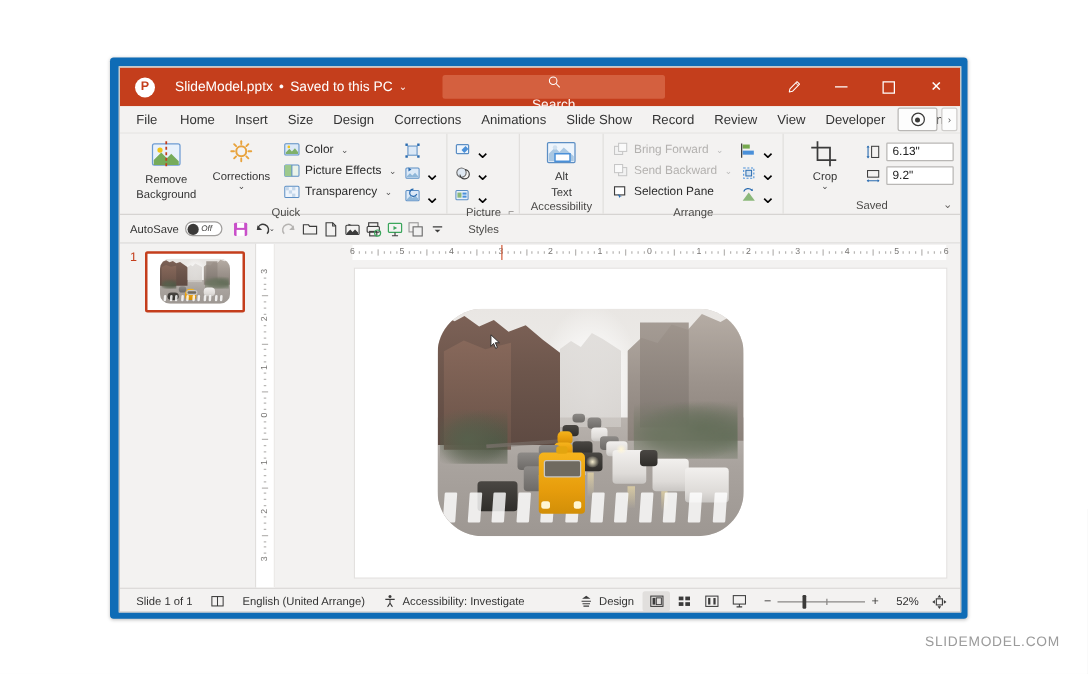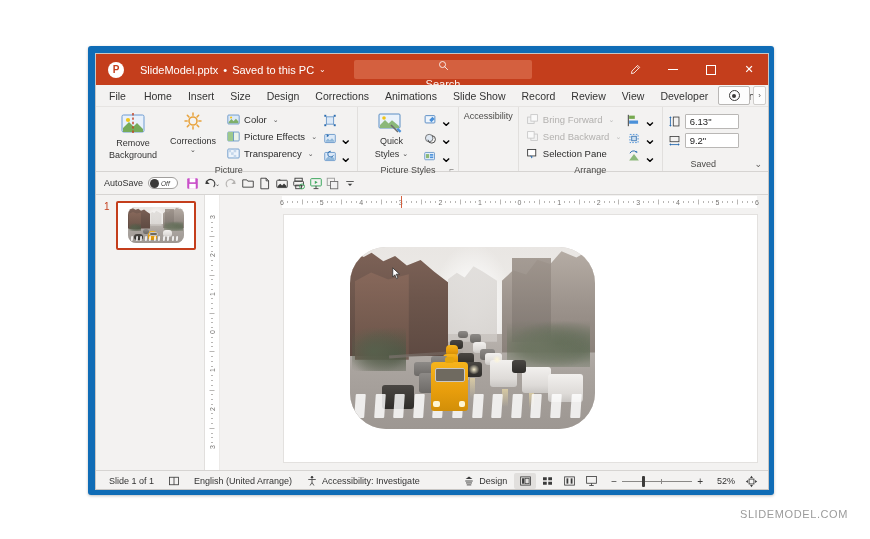--- a/index.html
+++ b/index.html
@@ -415,39 +415,25 @@
             <div class="iconrow">
               <svg width="14" height="13" viewBox="0 0 16 16">
                 <rect x="1.5" y="3" width="13" height="10" rx="1" fill="#dce9f7" stroke="#5b8ec4" stroke-width="1"></rect>
                 <path d="M2.5 11.5l3.4-3.4 2.3 2.3 2.6-2.6 2.7 3v1.7H2.5z" fill="#8fb7d9"></path>
                 <path d="M9 1.5a3.6 3.6 0 103.2 5" fill="none" stroke="#2b6cb0" stroke-width="1.2"></path>
               </svg>
               <span class="cv">⌄</span>
             </div>
           </div>
         </div>
-        <div class="grp-label">Picture</div>
+        <div class="grp-label">Quick</div>
       </div>
 
       <div class="grp">
         <div class="grp-body">
-          <div class="bigbtn">
-            <svg width="28" height="22" viewBox="0 0 28 22">
-              <rect x="2" y="2" width="21" height="14" rx="1" fill="#eaf2fb" stroke="#5b8ec4" stroke-width="1"></rect>
-              <path d="M3 13l5-5 3.6 3.6L15 8.3 22 14v2H3z" fill="#8bb87a"></path>
-              <circle cx="7" cy="6" r="1.8" fill="#f0c419"></circle>
-              <path d="M14 13l7 7" stroke="#6e6e6e" stroke-width="1.6"></path>
-              <path d="M19.6 17.6l3.2 3.2 1.6-1.8-3.2-3z" fill="#4a90d9"></path>
-            </svg>
-            <div class="lbl">Quick</div>
-            <div class="lbl" style="display:flex;align-items:center;gap:3px;">
-              <span>Styles</span>
-              <span class="caretdn">⌄</span>
-            </div>
-          </div>
           <div class="iconcol">
             <div class="iconrow">
               <svg width="14" height="13" viewBox="0 0 16 16">
                 <rect x="2" y="2" width="12" height="9" rx="1" fill="#eef5fc" stroke="#5b8ec4" stroke-width="1.2"></rect>
                 <path d="M11 3.5l2.8 2.8-4 4-2.8-2.8z" fill="#4a90d9"></path>
               </svg>
               <span class="cv">⌄</span>
             </div>
             <div class="iconrow">
               <svg width="14" height="13" viewBox="0 0 16 16">
@@ -467,20 +453,32 @@
             </div>
           </div>
         </div>
         <div class="grp-label">
           <span>Picture Styles</span>
           <span class="dlg">⌐</span>
         </div>
       </div>
 
       <div class="grp">
+        <div class="grp-body">
+          <div class="bigbtn">
+            <svg width="28" height="22" viewBox="0 0 28 22">
+              <rect x="3" y="2" width="22" height="16" rx="1" fill="#eef5fc" stroke="#5b8ec4" stroke-width="1"></rect>
+              <path d="M4 11l5-5 3.5 3.5L16 6l8 7v4H4z" fill="#aac8e3"></path>
+              <circle cx="9" cy="6" r="1.8" fill="#cfe0f0"></circle>
+              <rect x="9" y="11" width="12" height="6" fill="#fff" stroke="#4a90d9" stroke-width="1.2"></rect>
+            </svg>
+            <div class="lbl">Alt</div>
+            <div class="lbl">Text</div>
+          </div>
+        </div>
         <div class="grp-label">Accessibility</div>
       </div>
 
       <div class="grp">
         <div class="grp-body">
           <div class="smallcol">
             <div class="smallbtn dis">
               <svg width="13" height="13" viewBox="0 0 16 16">
                 <rect x="2" y="5" width="8" height="8" fill="#f2f2f2" stroke="#c5c5c5" stroke-width="1"></rect>
                 <rect x="6" y="2" width="8" height="8" fill="#fafafa" stroke="#c5c5c5" stroke-width="1"></rect>
@@ -528,20 +526,28 @@
               </svg>
               <span class="cv">⌄</span>
             </div>
           </div>
         </div>
         <div class="grp-label">Arrange</div>
       </div>
 
       <div class="grp">
         <div class="grp-body">
+          <div class="bigbtn">
+            <svg width="24" height="22" viewBox="0 0 24 22">
+              <path d="M6 1v15h15" fill="none" stroke="#3b3b3b" stroke-width="1.4"></path>
+              <path d="M1 6h15v15" fill="none" stroke="#3b3b3b" stroke-width="1.4"></path>
+            </svg>
+            <div class="lbl">Crop</div>
+            <div class="caretdn">⌄</div>
+          </div>
           <div class="sizefields">
             <div class="sizerow">
               <svg width="13" height="13" viewBox="0 0 16 16">
                 <rect x="6.5" y="2.5" width="7" height="11" fill="none" stroke="#3b3b3b" stroke-width="1"></rect>
                 <line x1="3" y1="2.5" x2="3" y2="13.5" stroke="#2b6cb0" stroke-width="1.1"></line>
                 <path d="M3 1.6l1.5 2h-3zM3 14.4l1.5-2h-3z" fill="#2b6cb0"></path>
               </svg>
               <div class="spin">
                 <span class="val">6.13"</span>
 

